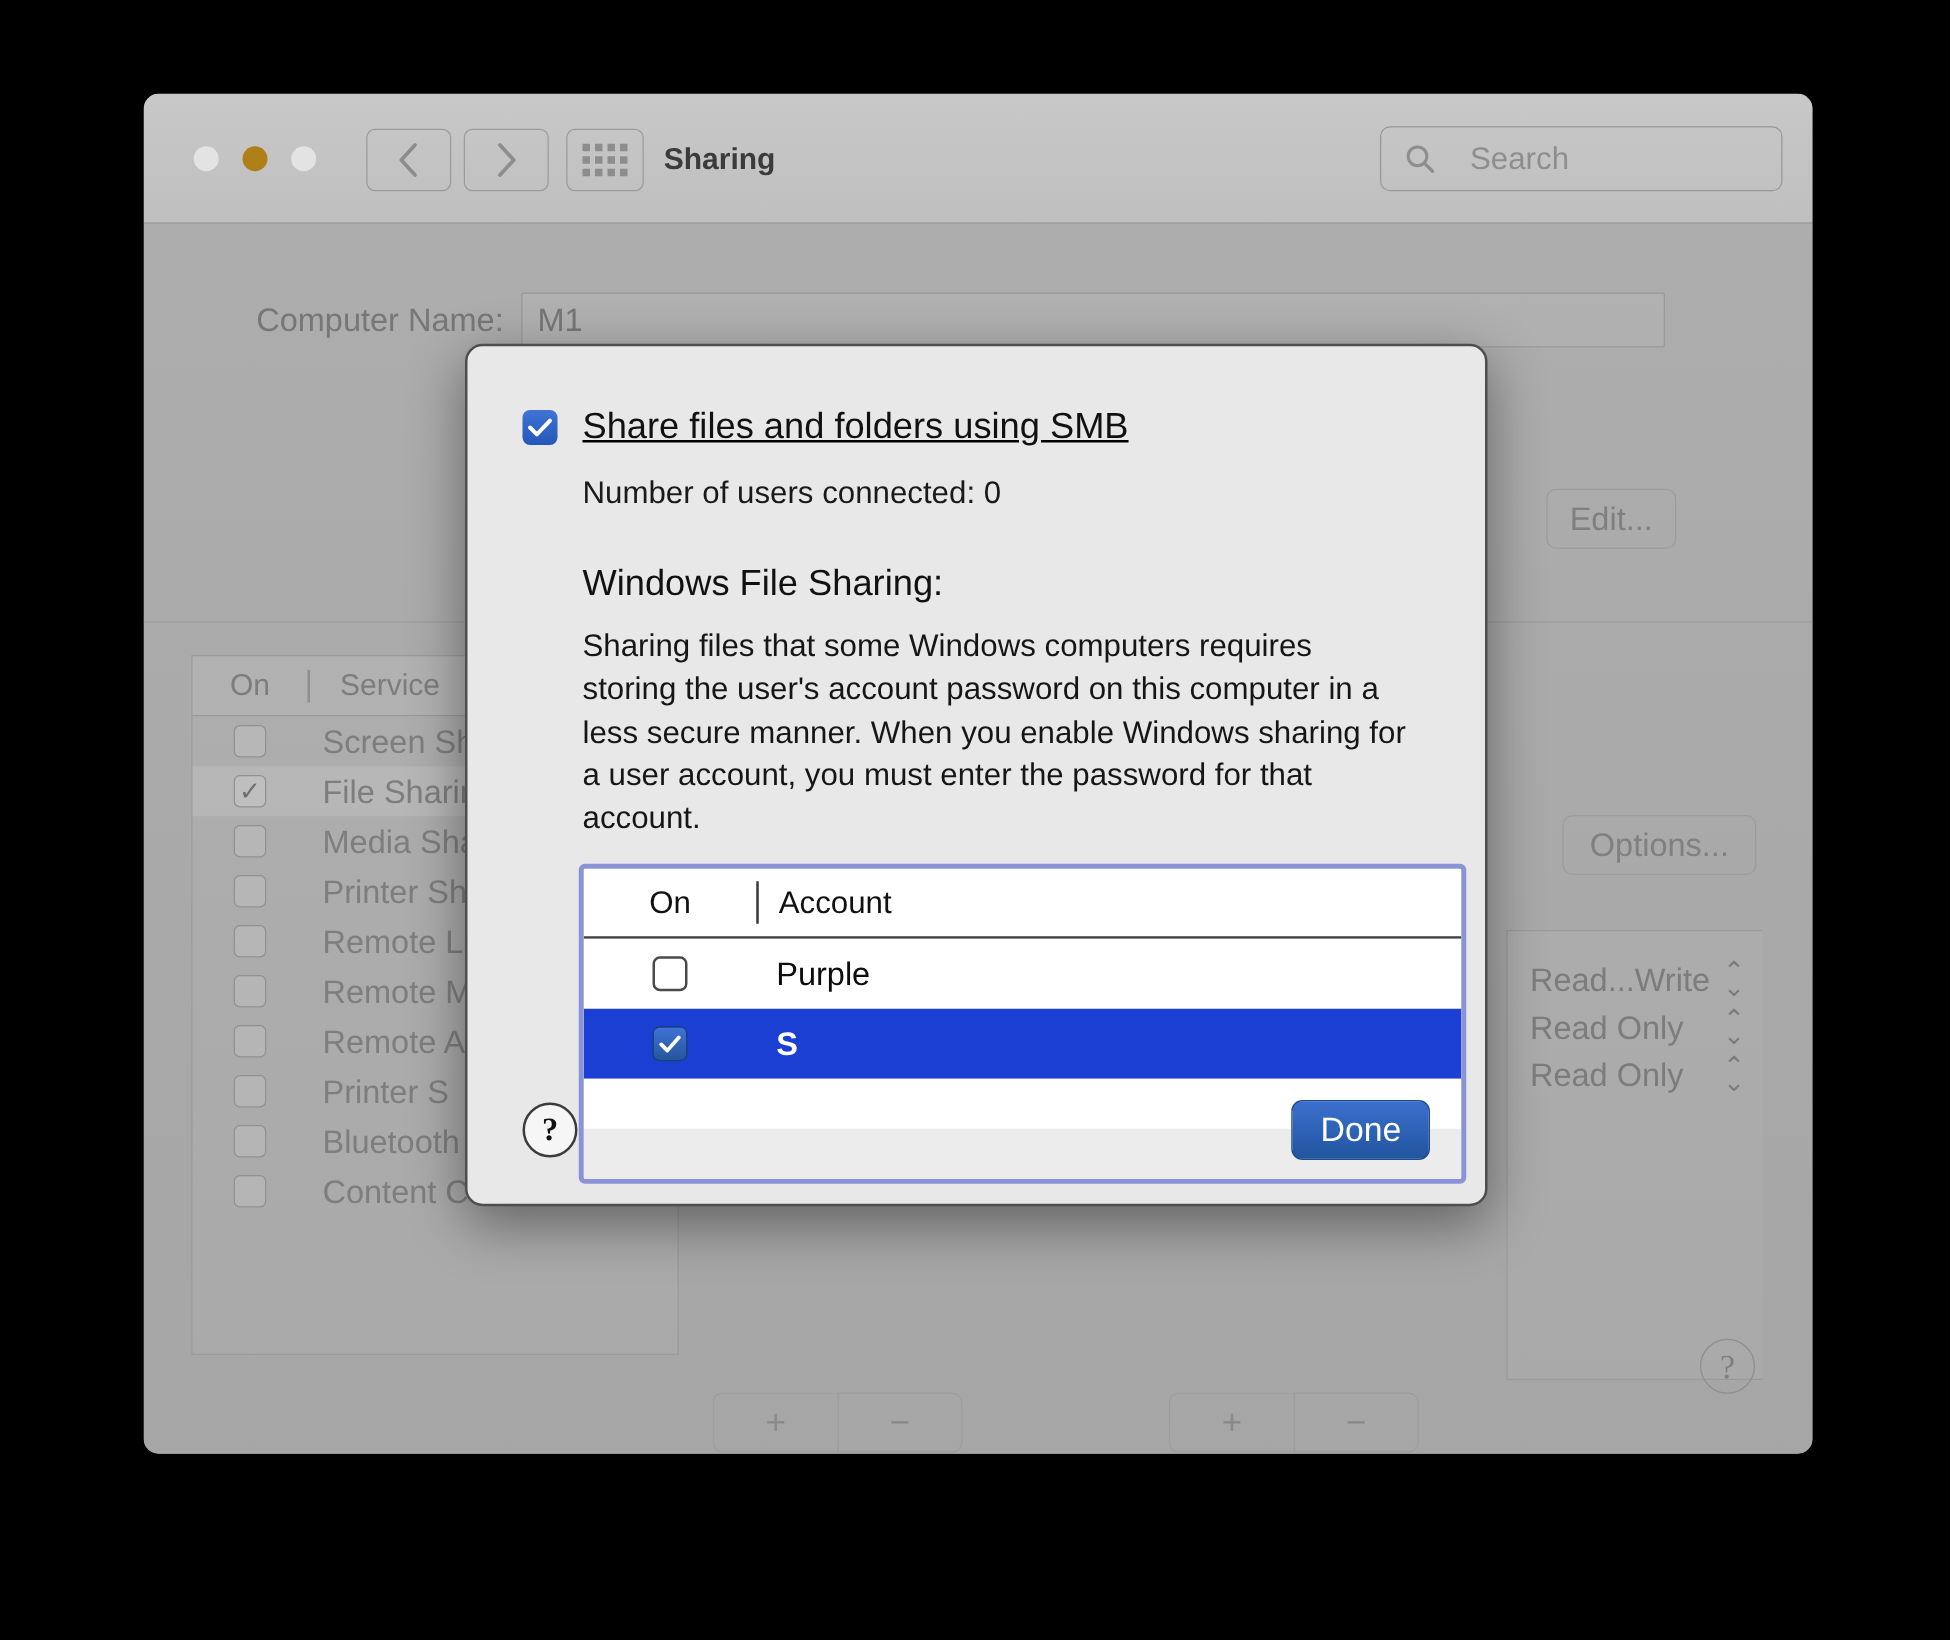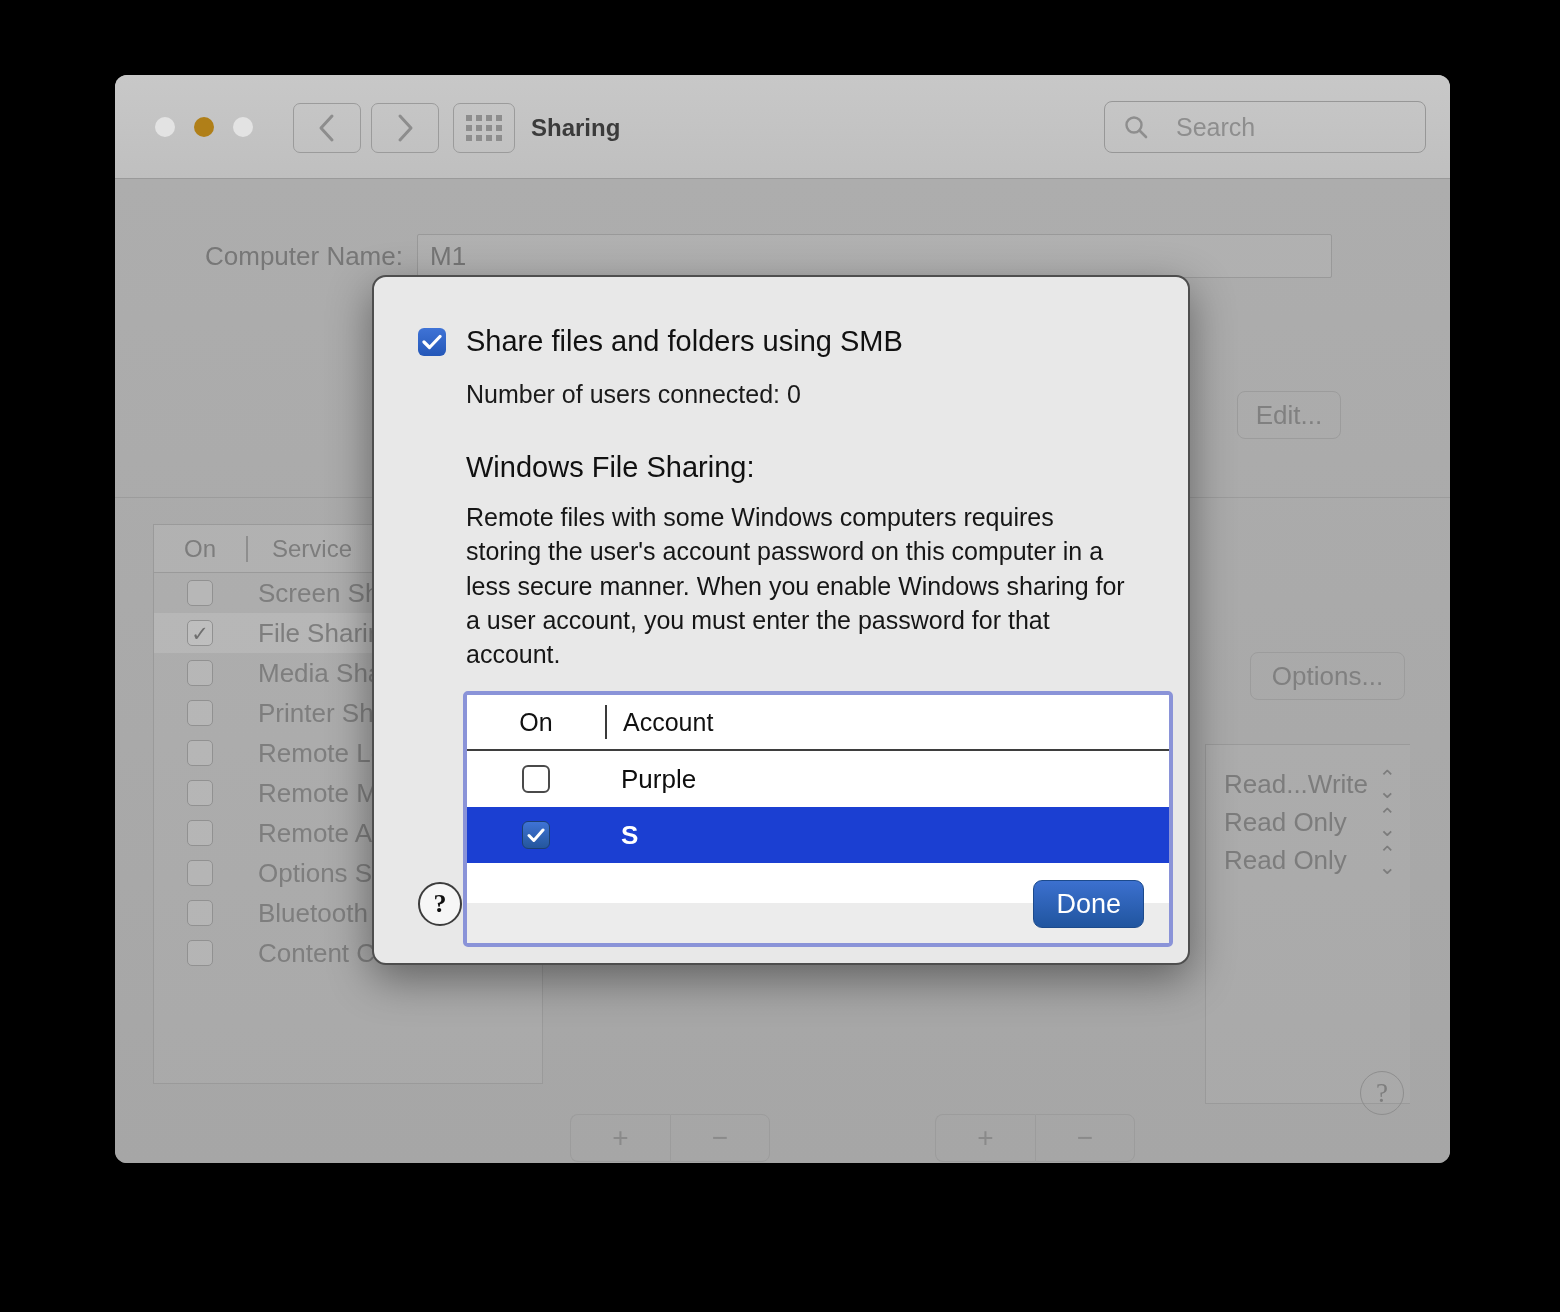--- a/index.html
+++ b/index.html
@@ -325,20 +325,21 @@
     border-radius: 14px;
     box-shadow: 0 14px 44px rgba(0,0,0,0.42);
     padding: 36px 44px 0 44px;
   }
 
   .smb-check-row {
     display: flex;
     align-items: center;
     gap: 20px;
     margin-top: 12px;
+    text-decoration: underline;
   }
   .cb-blue {
     width: 28px;
     height: 28px;
     border-radius: 6px;
     background: linear-gradient(180deg, #3f73d6 0%, #2457b8 100%);
     display: flex;
     align-items: center;
     justify-content: center;
     flex: none;
@@ -586,21 +587,21 @@
           <div class="svc-row">
             <span class="svc-cb-cell">
               <span class="svc-cb"></span>
             </span>
             <span class="svc-name">Remote Ap</span>
           </div>
           <div class="svc-row">
             <span class="svc-cb-cell">
               <span class="svc-cb"></span>
             </span>
-            <span class="svc-name">Options S</span>
+            <span class="svc-name">Printer S</span>
           </div>
           <div class="svc-row">
             <span class="svc-cb-cell">
               <span class="svc-cb"></span>
             </span>
             <span class="svc-name">Bluetooth</span>
           </div>
           <div class="svc-row">
             <span class="svc-cb-cell">
               <span class="svc-cb"></span>
@@ -661,21 +662,21 @@
         <polyline points="2,8 7.5,13.5 18,2.5" fill="none" stroke="#ffffff" stroke-width="3.2" stroke-linecap="round" stroke-linejoin="round"></polyline>
       </svg>
     </span>
     <span class="smb-title">Share files and folders using SMB</span>
   </div>
 
   <div class="users-connected">Number of users connected: 0</div>
 
   <div class="wfs-heading">Windows File Sharing:</div>
 
-  <div class="wfs-desc">Remote files with some Windows computers requires storing the user's account password on this computer in a less secure manner. When you enable Windows sharing for a user account, you must enter the password for that account.</div>
+  <div class="wfs-desc">Sharing files that some Windows computers requires storing the user's account password on this computer in a less secure manner. When you enable Windows sharing for a user account, you must enter the password for that account.</div>
 
   <div class="acct-table-wrap">
     <div class="acct-head">
       <span class="acct-h-on">On</span>
       <span class="acct-h-sep"></span>
       <span class="acct-h-account">Account</span>
     </div>
     <div id="acct-rows">
         <div class="acct-row">
           <span class="acct-cb-cell">

